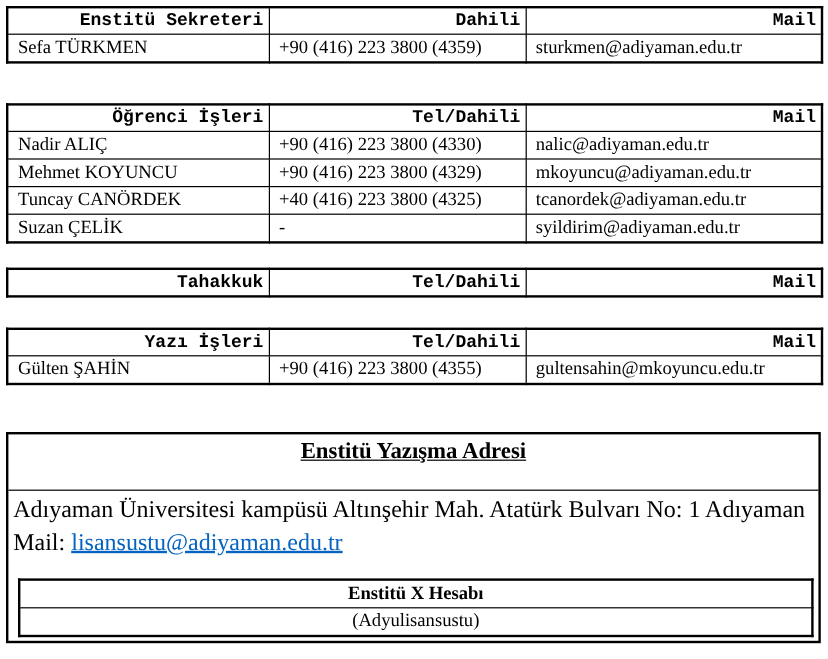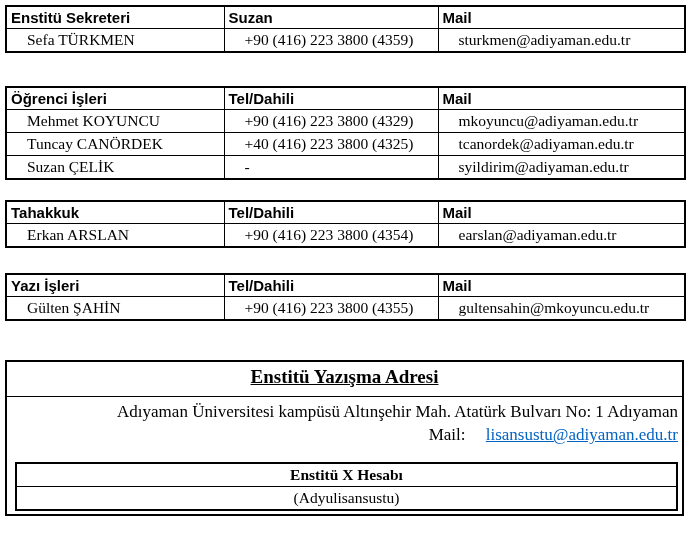--- a/index.html
+++ b/index.html
@@ -18,67 +18,66 @@
     width: 679px;
     border: 2px solid #000;
     background: #fff;
   }
   table.contact th, table.contact td {
     border: 1px solid #000;
     overflow: hidden;
     white-space: nowrap;
   }
   table.contact th {
-    font-family: Liberation Sans, sans-serif;
+    font-family: Liberation Mono, monospace;
     font-weight: bold;
     font-size: 15px;
-    text-align: left;
+    text-align: right;
     padding: 2px 4px;
     height: 22px;
   }
   table.contact td {
     font-family: "Liberation Serif", serif;
     font-size: 15.5px;
     text-align: left;
-    padding: 2px 20px;
+    padding: 2px 8px;
     height: 23px;
   }
   td.sans-name { font-family: "Liberation Sans", sans-serif; font-size: 15px; }
 
   .gap-a { height: 33px; } 
   .gap-b { height: 20px; } 
   .gap-c { height: 25px; } 
   .gap-d { height: 39px; } 
 
   .address-box {
     width: 679px;
     border: 2px solid #000;
     background: #fff;
   }
   .address-title-row {
     border-bottom: 1px solid #000;
     text-align: center;
-    padding: 4px 0 8px 0;
+    padding: 4px 0 20px 0;
   }
   .address-title-row .title-text {
     font-family: "Liberation Serif", serif;
     font-weight: bold;
     font-size: 19px;
     text-decoration: underline;
   }
   .address-body {
-    text-align: right;
-    font-size: 17px;
+    text-align: left;
+    font-size: 20px;
     line-height: 1.36;
     padding: 3px 4px 8px 4px;
   }
   .address-body a.mail-link {
     text-decoration: underline;
     cursor: pointer;
-    margin-left: 16px;
   }
 
   table.x-account {
     border-collapse: collapse;
     table-layout: fixed;
     width: 663px;
     margin: 8px 8px 3px 8px;
     border: 2px solid #000;
   }
   table.x-account td {
@@ -97,21 +96,21 @@
 
   <table class="contact">
     <colgroup>
         <col style="width:218px">
         <col style="width:214px">
         <col style="width:247px">
       </colgroup>
     <tbody>
         <tr>
       <th>Enstitü Sekreteri</th>
-      <th>Suzan</th>
+      <th>Dahili</th>
       <th>Mail</th>
     </tr>
     <tr>
       <td class="sans-name">Sefa TÜRKMEN</td>
       <td>+90 (416) 223 3800 (4359)</td>
       <td>sturkmen@adiyaman.edu.tr</td>
     </tr>
   </tbody>
     </table>
 
@@ -123,20 +122,25 @@
         <col style="width:214px">
         <col style="width:247px">
       </colgroup>
     <tbody>
         <tr>
       <th>Öğrenci İşleri</th>
       <th>Tel/Dahili</th>
       <th>Mail</th>
     </tr>
     <tr>
+      <td>Nadir ALIÇ</td>
+      <td>+90 (416) 223 3800 (4330)</td>
+      <td>nalic@adiyaman.edu.tr</td>
+    </tr>
+    <tr>
       <td>Mehmet KOYUNCU</td>
       <td>+90 (416) 223 3800 (4329)</td>
       <td>mkoyuncu@adiyaman.edu.tr</td>
     </tr>
     <tr>
       <td>Tuncay CANÖRDEK</td>
       <td>+40 (416) 223 3800 (4325)</td>
       <td>tcanordek@adiyaman.edu.tr</td>
     </tr>
     <tr>
@@ -153,25 +157,20 @@
     <colgroup>
         <col style="width:218px">
         <col style="width:214px">
         <col style="width:247px">
       </colgroup>
     <tbody>
         <tr>
       <th>Tahakkuk</th>
       <th>Tel/Dahili</th>
       <th>Mail</th>
-    </tr>
-    <tr>
-      <td>Erkan ARSLAN</td>
-      <td>+90 (416) 223 3800 (4354)</td>
-      <td>earslan@adiyaman.edu.tr</td>
     </tr>
   </tbody>
     </table>
 
   <div class="gap-c"></div>
 
   <table class="contact">
     <colgroup>
         <col style="width:218px">
         <col style="width:214px">

